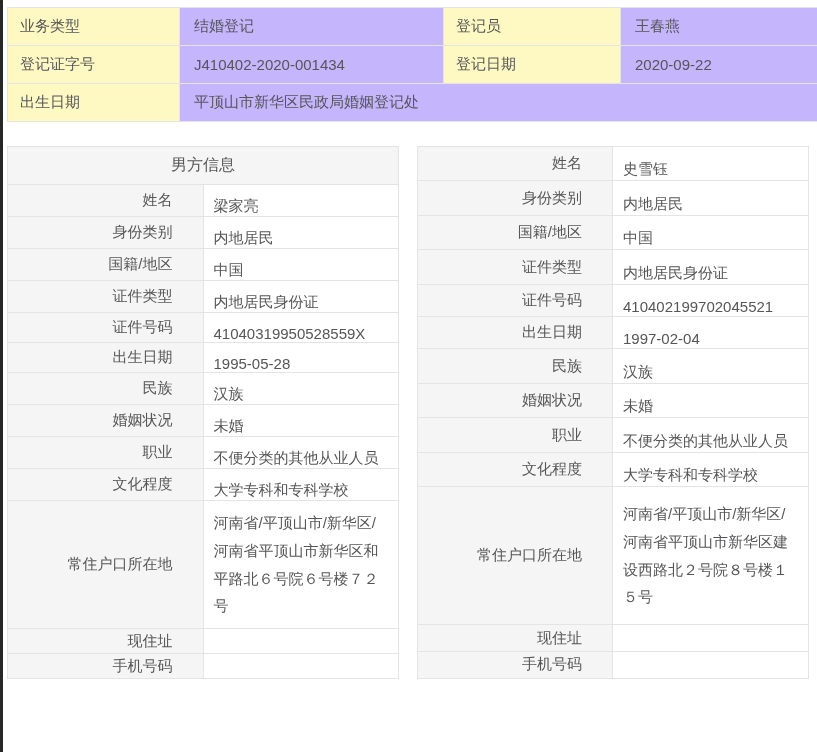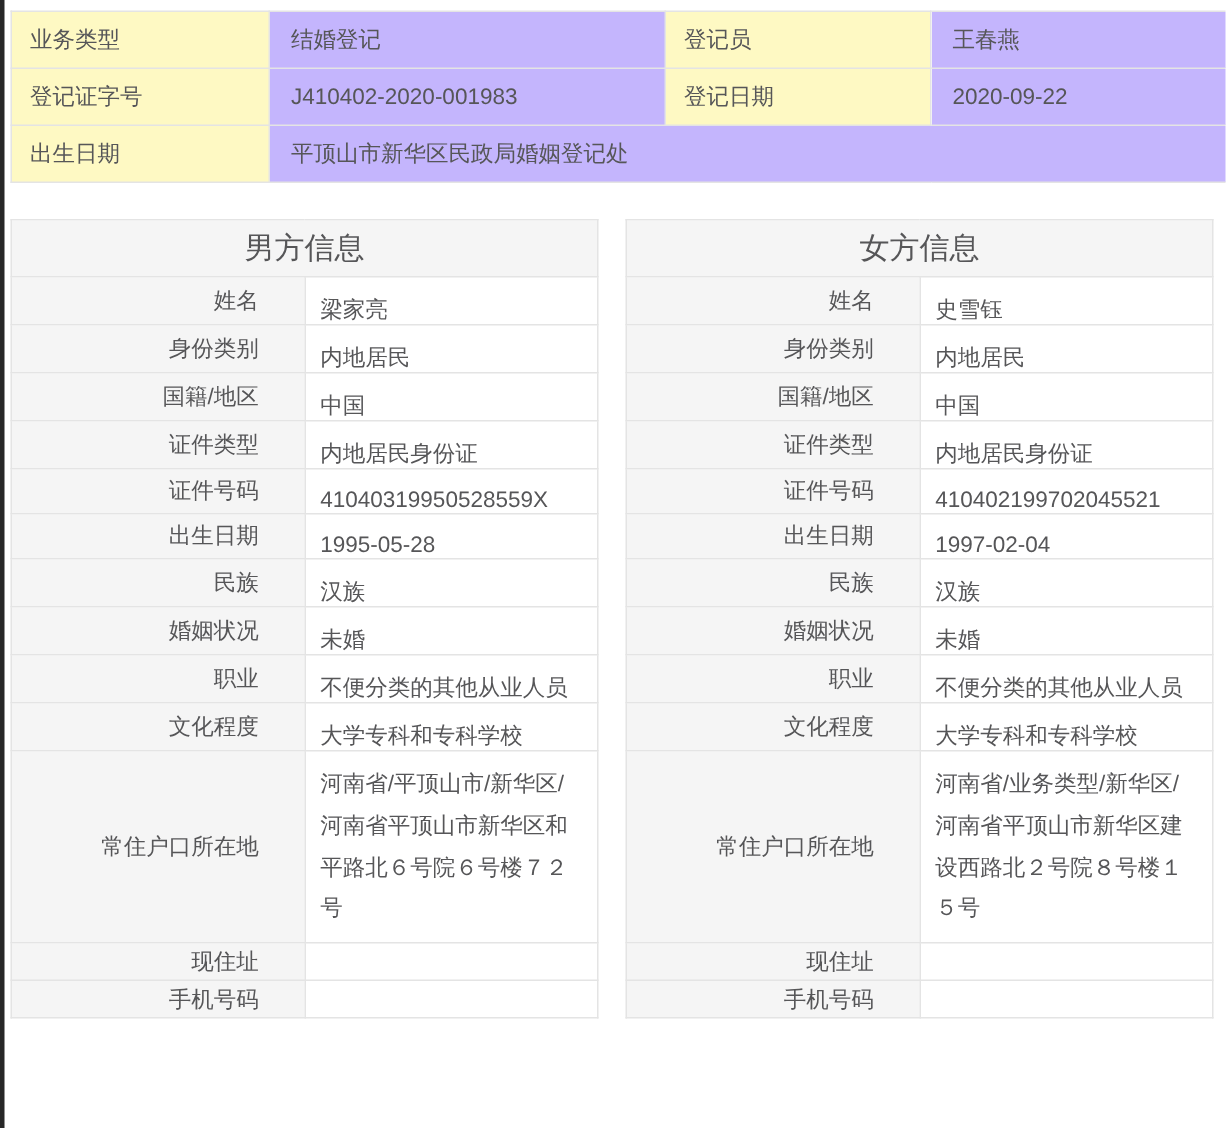--- a/index.html
+++ b/index.html
@@ -44,21 +44,21 @@
   .panels {
     display: flex;
     gap: 18px;
     margin-top: 24px;
   }
   .panel { width: 392px; }
   .panel th.panel-title {
     background: #f5f5f5;
     height: 35px;
     text-align: center;
-    font-size: 20px;
+    font-size: 16px;
   }
   .panel tr.frow { height: 25px; }
   .panel td.lbl {
     width: 160px;
     background: #f5f5f5;
     text-align: right;
     padding: 0 30px 0 4px;
   }
   .panel td.val {
     background: #ffffff;
@@ -82,21 +82,21 @@
   <table class="summary">
     <tbody>
         <tr>
       <td class="lbl c1">业务类型</td>
       <td class="val c2">结婚登记</td>
       <td class="lbl c3">登记员</td>
       <td class="val c4">王春燕</td>
     </tr>
     <tr>
       <td class="lbl c1">登记证字号</td>
-      <td class="val c2">J410402-2020-001983</td>
+      <td class="val c2">J410402-2020-001434</td>
       <td class="lbl c3">登记日期</td>
       <td class="val c4">2020-09-22</td>
     </tr>
     <tr>
       <td class="lbl c1">出生日期</td>
       <td class="val" colspan="3">平顶山市新华区民政局婚姻登记处</td>
     </tr>
   </tbody>
     </table>
 
@@ -157,23 +157,20 @@
       </tr>
       <tr class="frow">
         <td class="lbl">手机号码</td>
         <td class="val"></td>
       </tr>
     </tbody>
       </table>
 
     <table class="panel">
       <tbody>
-          <tr>
-        <th class="panel-title" colspan="2">女方信息</th>
-      </tr>
       <tr class="frow">
         <td class="lbl">姓名</td>
         <td class="val">史雪钰</td>
       </tr>
       <tr class="frow">
         <td class="lbl">身份类别</td>
         <td class="val">内地居民</td>
       </tr>
       <tr class="frow">
         <td class="lbl">国籍/地区</td>
@@ -202,21 +199,21 @@
       <tr class="frow">
         <td class="lbl">职业</td>
         <td class="val">不便分类的其他从业人员</td>
       </tr>
       <tr class="frow">
         <td class="lbl">文化程度</td>
         <td class="val">大学专科和专科学校</td>
       </tr>
       <tr class="address-row">
         <td class="lbl">常住户口所在地</td>
-        <td class="val">河南省/业务类型/新华区/河南省平顶山市新华区建设西路北２号院８号楼１５号</td>
+        <td class="val">河南省/平顶山市/新华区/河南省平顶山市新华区建设西路北２号院８号楼１５号</td>
       </tr>
       <tr class="frow">
         <td class="lbl">现住址</td>
         <td class="val"></td>
       </tr>
       <tr class="frow">
         <td class="lbl">手机号码</td>
         <td class="val"></td>
       </tr>
     </tbody>

